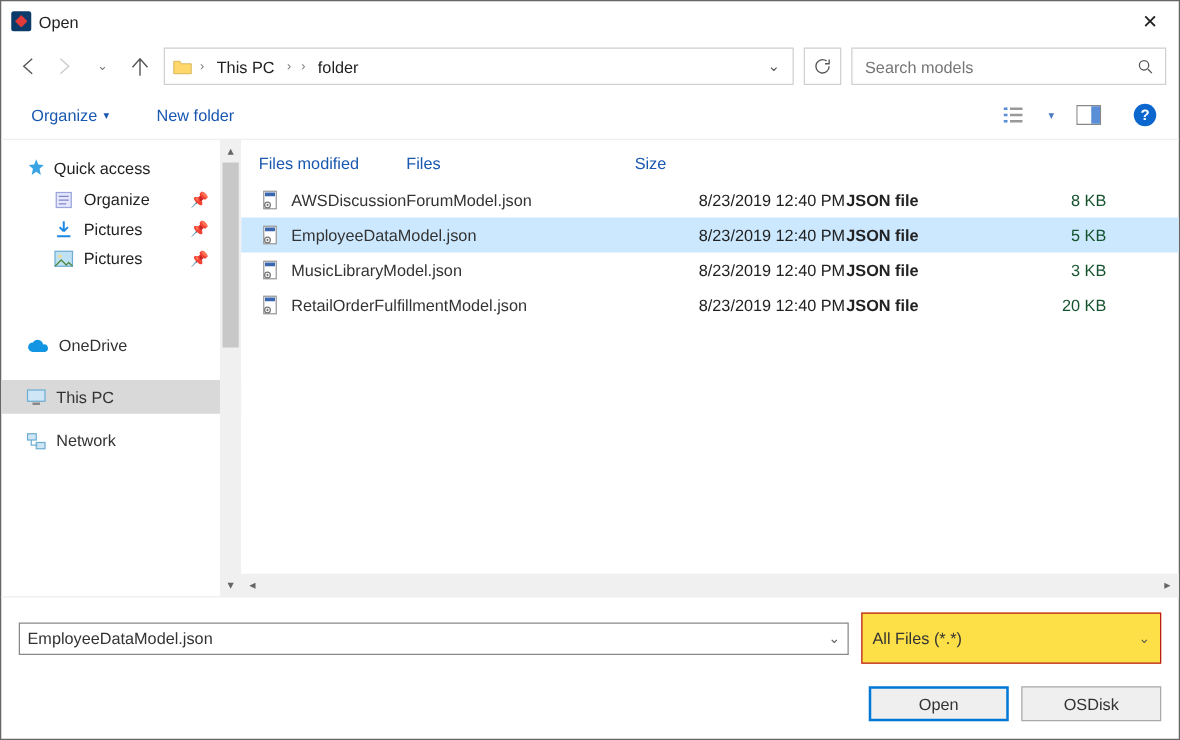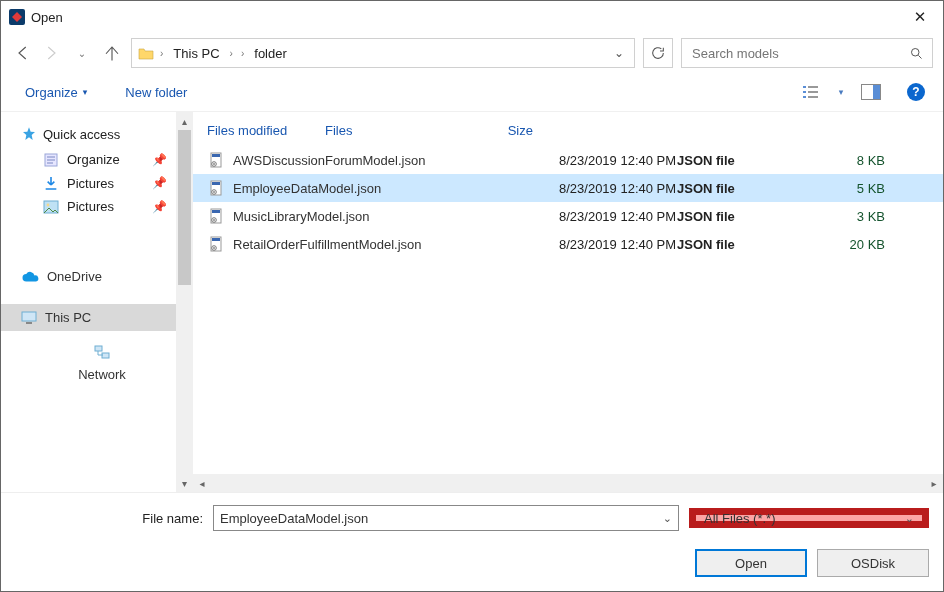--- a/index.html
+++ b/index.html
@@ -79,21 +79,21 @@
   .filerow .fsize{flex:0 0 66px;text-align:right;padding-right:8px;color:#14532d;}
   .hscroll{height:18px;background:#f0f0f0;display:flex;align-items:center;margin-top:auto;}
   .hscroll .hbtn{width:18px;height:18px;display:flex;align-items:center;justify-content:center;color:#666;font-size:10px;}
   .hscroll .htrack{flex:1;}
   
   .bottom{border-top:1px solid #eee;padding:12px 14px 14px 14px;}
   .filerowinput{display:flex;align-items:center;gap:10px;}
   .filerowinput .label{width:188px;text-align:right;color:#222;}
   .filerowinput .fileinput{flex:1;height:26px;border:1px solid #888;display:flex;align-items:center;padding:0 6px;background:#fff;position:relative;}
   .filerowinput .fileinput .caret{position:absolute;right:6px;color:#555;font-size:11px;}
-  .filerowinput .filter{width:240px;height:20px;border:7px solid #b91c1c;background:#fca5a5;display:flex;align-items:center;padding:0 8px;position:relative;}
+  .filerowinput .filter{width:240px;height:41px;border:1px solid #b91c1c;background:#fde047;display:flex;align-items:center;padding:0 8px;position:relative;}
   .filerowinput .filter .caret{position:absolute;right:8px;color:#555;font-size:11px;}
   .buttons{display:flex;justify-content:flex-end;gap:10px;margin-top:18px;}
   .btn{width:112px;height:28px;border:1px solid #aaa;background:#efefef;display:flex;align-items:center;justify-content:center;}
   .btn.primary{border:2px solid var(--btn-blue);background:#efefef;}
   
   svg{display:block;}
 </style>
 </head>
 <body>
 
@@ -239,21 +239,21 @@
       </div>
 
       <div class="sbonedrive selected">
         <svg width="16" height="14" viewBox="0 0 16 14">
             <rect x="1" y="1" width="14" height="9" fill="#cfe6f6" stroke="#6faed2"></rect>
             <rect x="5" y="11" width="6" height="2" fill="#888"></rect>
           </svg>
         <span>This PC</span>
       </div>
 
-      <div class="sbonedrive" style="margin-top:8px;flex-direction:column;">
+      <div class="sbonedrive" style="margin-top:8px;">
         <svg width="16" height="14" viewBox="0 0 16 14">
             <rect x="1" y="1" width="7" height="5" fill="#cfe6f6" stroke="#6faed2"></rect>
             <rect x="8" y="8" width="7" height="5" fill="#cfe6f6" stroke="#6faed2"></rect>
             <path d="M4 6v4h5" fill="none" stroke="#6faed2"></path>
           </svg>
         <span>Network</span>
       </div>
 
       <div class="scrollbar">
         <div class="arrowbox">▴</div>
@@ -333,21 +333,20 @@
       <div class="hscroll">
         <div class="hbtn">◂</div>
         <div class="htrack"></div>
         <div class="hbtn">▸</div>
       </div>
     </div>
   </div>
 
   <div class="bottom">
     <div class="filerowinput">
-      <div class="label">File name:</div>
       <div class="fileinput">
         <span>EmployeeDataModel.json</span>
         <span class="caret">⌄</span>
       </div>
       <div class="filter">
         <span>All Files (*.*)</span>
         <span class="caret">⌄</span>
       </div>
     </div>
     <div class="buttons">

